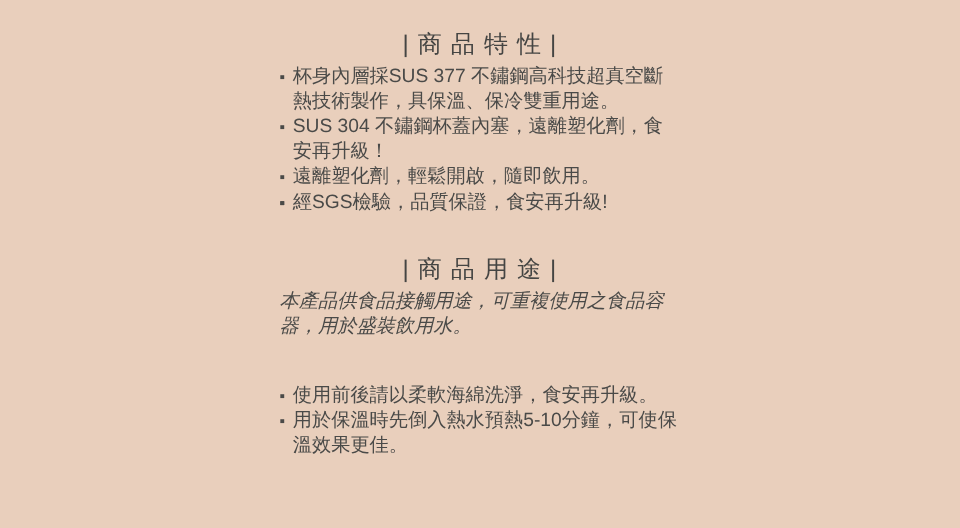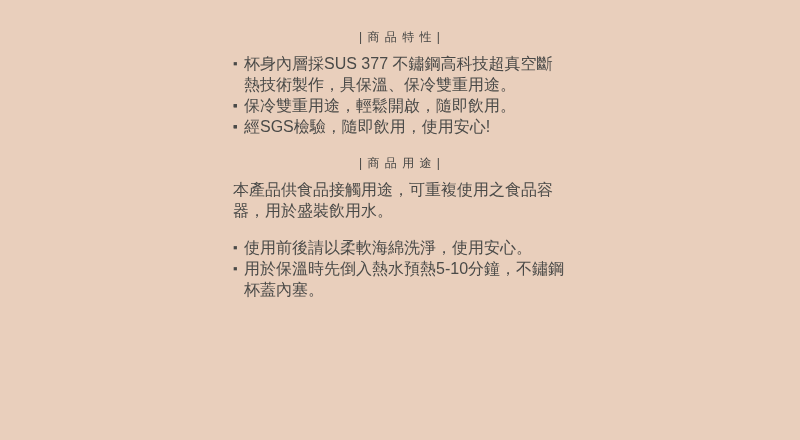--- a/index.html
+++ b/index.html
@@ -17,88 +17,90 @@
     width: 334px;
     margin: 0 auto;
     padding-top: 27px;
     color: #4a4a48;
     font-size: 16px;
     line-height: 21px;
   }
   .section-heading {
     margin: 0 0 5px 0;
     text-align: center;
-    font-size: 12px;
+    font-size: 20px;
     font-weight: normal;
     letter-spacing: 1px;
     white-space: nowrap;
     color: #454543;
   }
   .section + .section {
-    margin-top: 16px;
+    margin-top: 36px;
   }
   ul.bullet-list {
     margin: 0;
     padding: 0;
     list-style: none;
   }
   ul.bullet-list li {
     position: relative;
     padding-left: 11px;
   }
   .bullet {
     position: absolute;
     left: 0;
     top: 0;
     font-size: 13px;
   }
   p.paragraph {
     margin: 0;
+    font-style: italic;
   }
 </style>
 </head>
 <body style="background: rgb(233, 207, 188);">
 
 <div class="content">
 
   <div class="section">
     <h2 class="section-heading">| 商 品 特 性 |</h2>
     <ul class="bullet-list">
       <li>
         <span class="bullet">▪</span>
         <span>杯身內層採SUS 377 不鏽鋼高科技超真空斷熱技術製作，具保溫、保冷雙重用途。</span>
       </li>
       <li>
         <span class="bullet">▪</span>
+        <span>SUS 304 不鏽鋼杯蓋內塞，遠離塑化劑，食安再升級！</span>
       </li>
       <li>
         <span class="bullet">▪</span>
-        <span>保冷雙重用途，輕鬆開啟，隨即飲用。</span>
+        <span>遠離塑化劑，輕鬆開啟，隨即飲用。</span>
       </li>
       <li>
         <span class="bullet">▪</span>
       </li>
       <li>
         <span class="bullet">▪</span>
-        <span>經SGS檢驗，隨即飲用，使用安心!</span>
+        <span>經SGS檢驗，品質保證，食安再升級!</span>
       </li>
     </ul>
   </div>
 
   <div class="section">
     <h2 class="section-heading">| 商 品 用 途 |</h2>
     <p class="paragraph">本產品供食品接觸用途，可重複使用之食品容器，用於盛裝飲用水。</p>
   </div>
 
   <div class="section">
     <ul class="bullet-list">
       <li>
         <span class="bullet">▪</span>
-        <span>使用前後請以柔軟海綿洗淨，使用安心。</span>
+        <span>使用前後請以柔軟海綿洗淨，食安再升級。</span>
       </li>
       <li>
         <span class="bullet">▪</span>
-        <span>用於保溫時先倒入熱水預熱5-10分鐘，不鏽鋼杯蓋內塞。</span>
+        <span>用於保溫時先倒入熱水預熱5-10分鐘，可使保溫效果更佳。</span>
       </li>
     </ul>
   </div>
 
 </div>
 
 </body></html>

